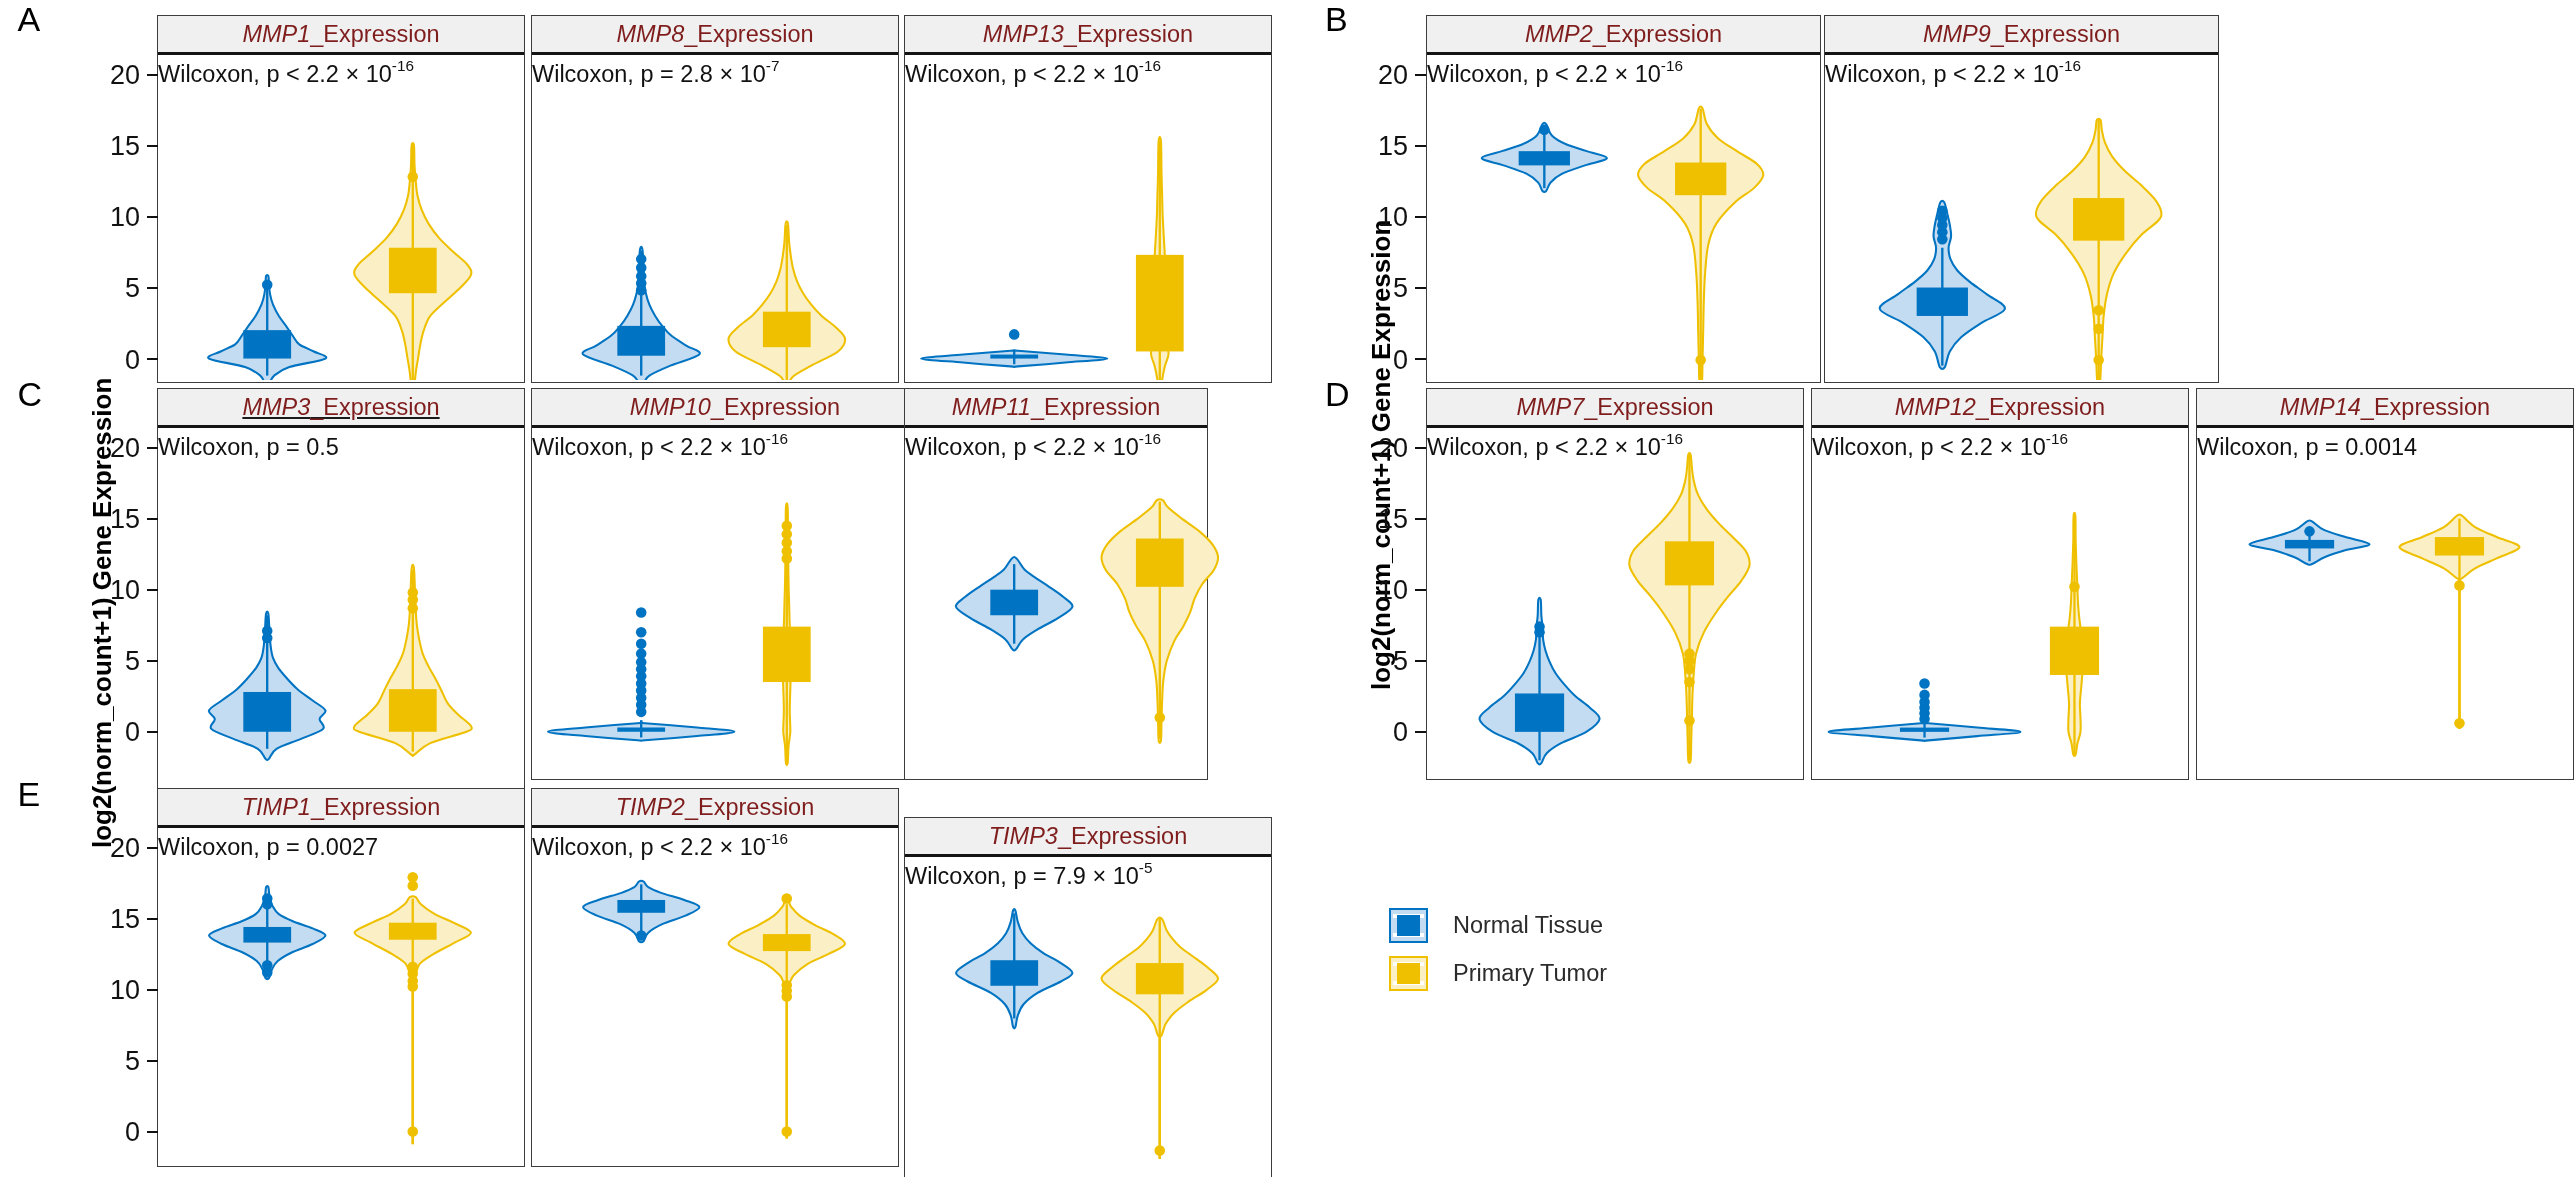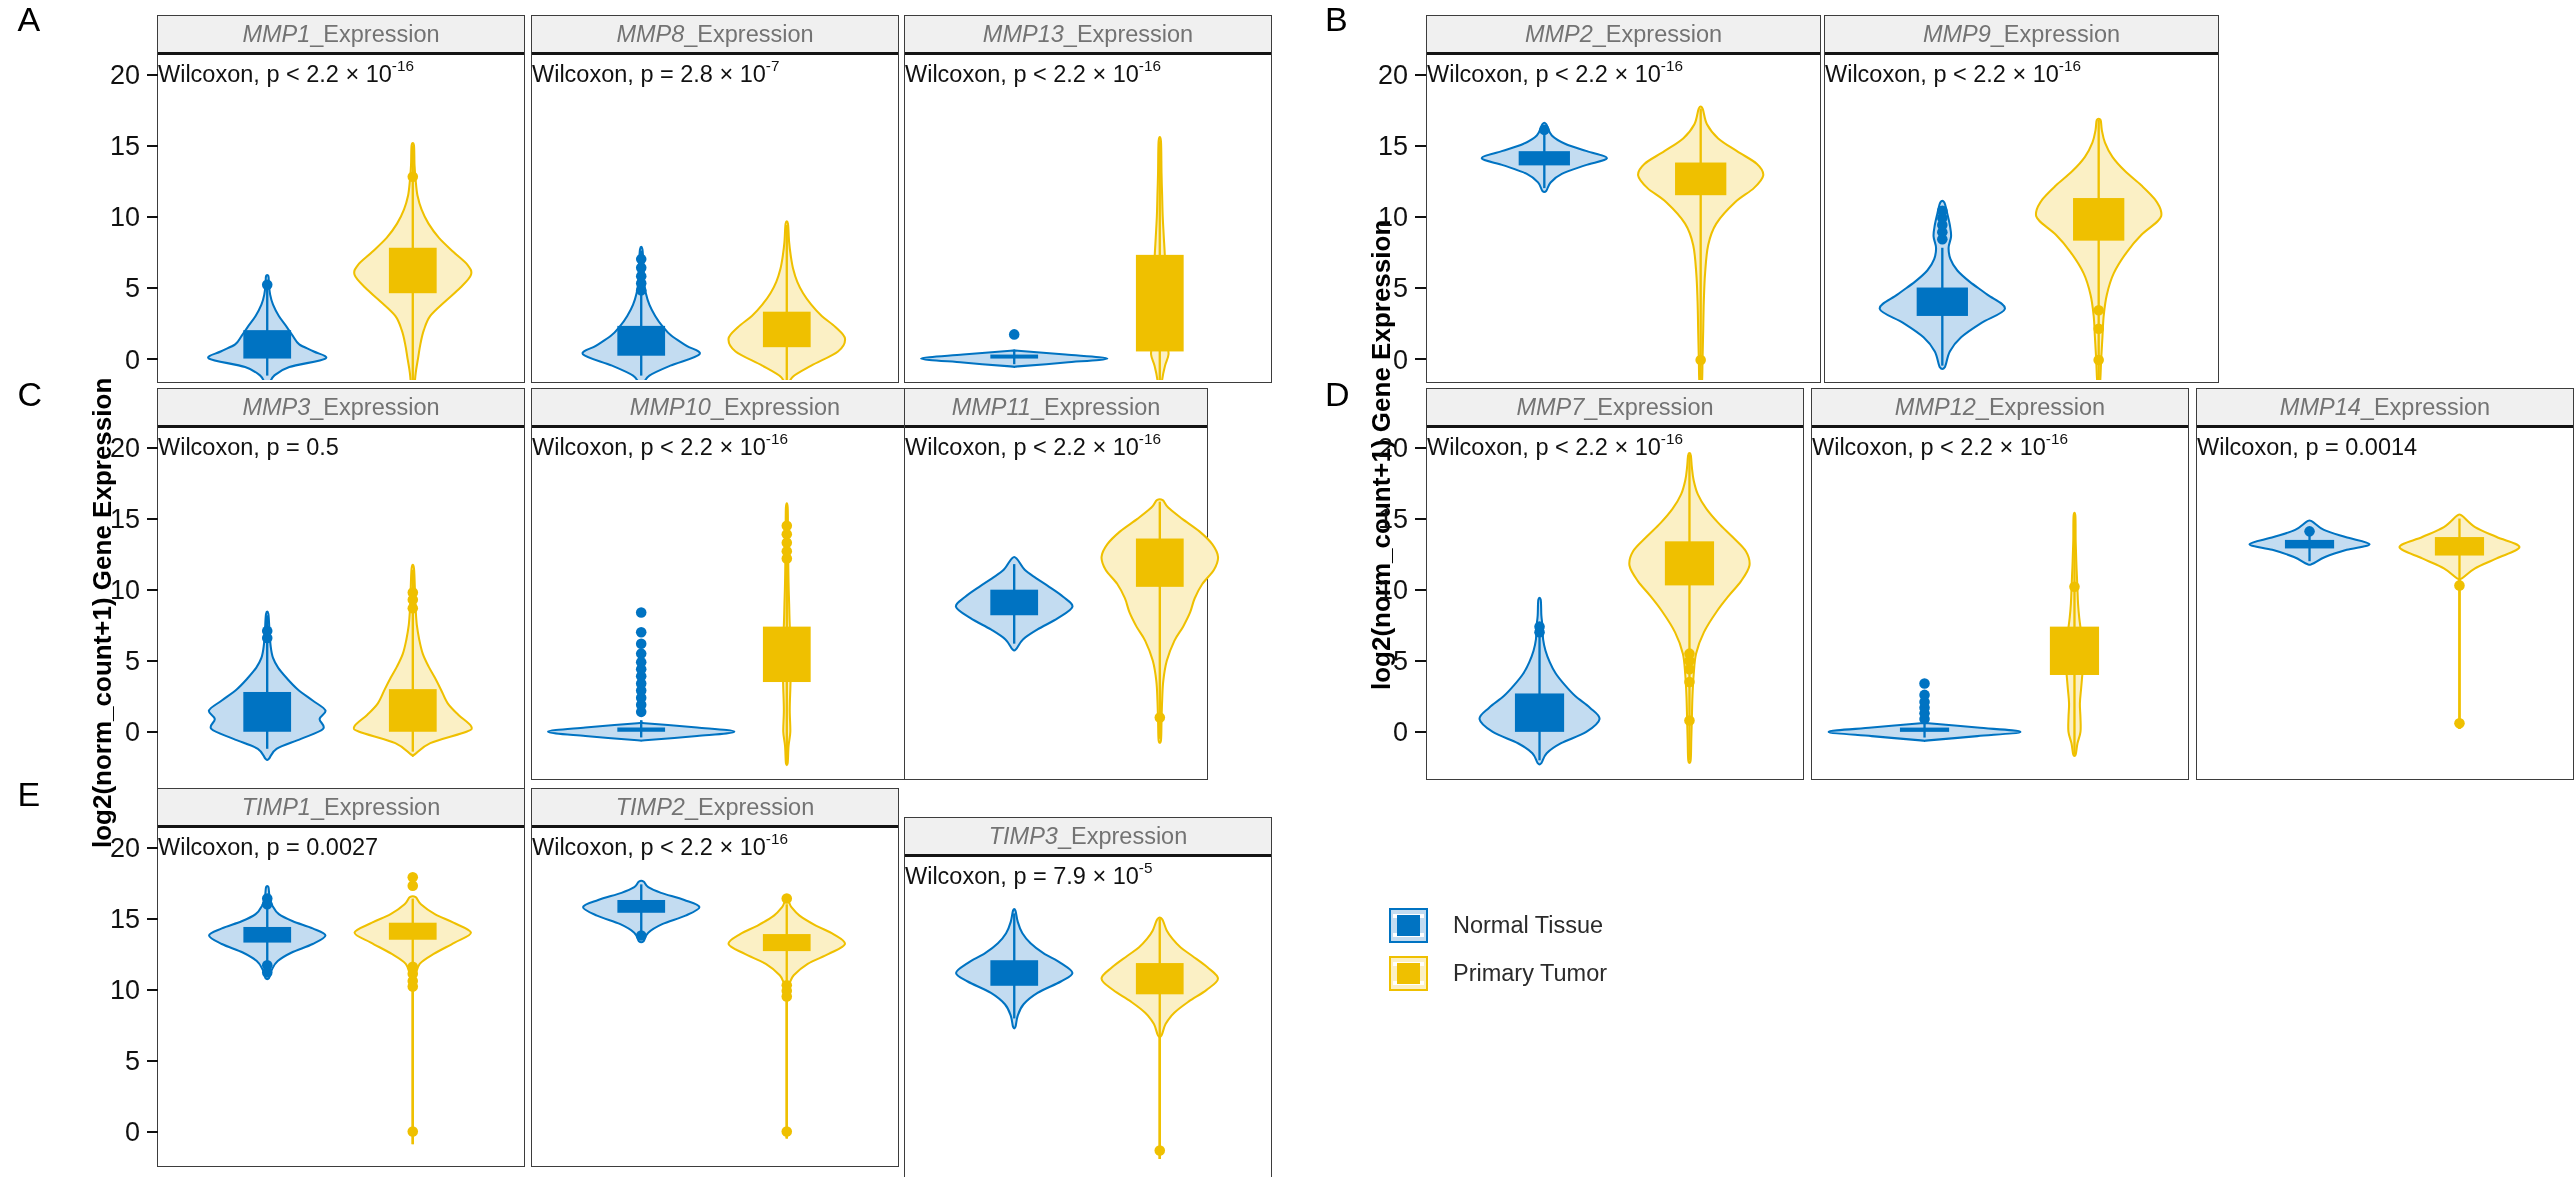--- a/index.html
+++ b/index.html
@@ -5,21 +5,21 @@
   html,body{margin:0;padding:0;background:#ffffff;}
   body{width:2576px;height:1177px;overflow:hidden;position:relative;
        font-family:"Liberation Sans","DejaVu Sans",sans-serif;color:#1a1a1a;}
   #fig{position:absolute;inset:0;background:#fff;}
   .block-letter{position:absolute;font-size:34px;font-weight:400;color:#000;}
   .vlabel{position:absolute;font-size:26px;font-weight:700;white-space:nowrap;
           transform:rotate(-90deg);transform-origin:left top;color:#000;}
   .panel{position:absolute;border:1.8px solid #3d3d3d;background:#fff;box-sizing:border-box;}
   .panel-header{height:36px;background:#f0f0f0;border-bottom:3.5px solid #141414;
                 display:flex;align-items:center;justify-content:center;
-                font-size:23.5px;color:#737373;}
+                font-size:23.5px;color:#7f1d1d;}
   .panel-header .gene{font-style:italic;}
   .p-label{position:absolute;left:0;right:0;top:43px;text-align:left;
            font-size:23.5px;color:#111;z-index:3;}
   .p-label sup{font-size:15.3px;position:relative;top:-2.3px;}
   .plot{position:absolute;left:0;right:0;bottom:0;top:40px;}
   .tick-label{position:absolute;width:54px;text-align:right;font-size:27px;
               line-height:28px;color:#111;}
   .tick-mark{position:absolute;width:10.6px;height:2.3px;background:#111;}
   .legend{position:absolute;left:1389px;top:908px;}
   .legend-item{display:flex;align-items:center;margin-bottom:13px;}
@@ -160,21 +160,21 @@
           <circle cx="199.79999999999998" cy="263.78" r="9" fill="#0073C2"></circle>
           <line x1="466.2" y1="559.02" x2="466.2" y2="108.89999999999999" stroke="#EFC000" stroke-width="4"></line>
           <path d="M468.3,559.0C469.4,551.8 469.8,528.8 470.5,515.5C471.2,502.2 471.9,491.3 472.6,479.2C473.3,467.1 473.5,455.0 474.7,442.9C476.0,430.8 477.2,418.7 480.1,406.6C482.9,394.5 486.1,382.4 491.8,370.3C497.5,358.2 506.3,344.8 514.2,334.0C522.0,323.1 529.8,313.8 538.7,304.9C547.5,296.0 561.7,287.2 567.4,280.7C573.1,274.3 573.6,272.3 572.8,266.2C571.9,260.1 567.8,252.1 562.1,244.4C556.4,236.8 547.2,228.3 538.7,220.2C530.1,212.2 519.1,204.1 511.0,196.0C502.8,188.0 495.3,179.9 489.6,171.8C484.0,163.8 479.9,155.3 476.9,147.6C473.8,140.0 472.8,132.3 471.5,125.8C470.3,119.4 470.8,111.7 469.4,108.9C468.0,106.1 464.4,106.1 463.0,108.9C461.6,111.7 462.1,119.4 460.9,125.8C459.6,132.3 458.6,140.0 455.5,147.6C452.5,155.3 448.4,163.8 442.8,171.8C437.1,179.9 429.6,188.0 421.4,196.0C413.3,204.1 402.3,212.2 393.7,220.2C385.2,228.3 376.0,236.8 370.3,244.4C364.6,252.1 360.5,260.1 359.6,266.2C358.8,272.3 359.3,274.3 365.0,280.7C370.7,287.2 384.9,296.0 393.7,304.9C402.6,313.8 410.4,323.1 418.2,334.0C426.1,344.8 434.9,358.2 440.6,370.3C446.3,382.4 449.5,394.5 452.3,406.6C455.2,418.7 456.4,430.8 457.7,442.9C458.9,455.0 459.1,467.1 459.8,479.2C460.5,491.3 461.2,502.2 461.9,515.5C462.6,528.8 463.0,551.8 464.1,559.0C465.1,566.3 467.3,566.3 468.3,559.0Z" fill="#FBF0C5" stroke="#EFC000" stroke-width="3.5" stroke-linejoin="round"></path>
           <line x1="466.2" y1="559.02" x2="466.2" y2="108.89999999999999" stroke="#EFC000" stroke-width="4"></line>
           <rect x="422.5104" y="242" width="87.3792" height="72.59999999999997" fill="#EFC000"></rect>
           <circle cx="466.2" cy="517.88" r="9" fill="#EFC000"></circle>
           <circle cx="466.2" cy="464.64" r="9" fill="#EFC000"></circle>
           <circle cx="466.2" cy="433.18000000000006" r="9" fill="#EFC000"></circle>
         </svg>
       </div>
-      <div class="panel" style="left: 157px; top: 388px; width: 368px; height: 480px;">
+      <div class="panel" style="left: 157px; top: 388px; width: 368px; height: 480px; text-decoration: underline;">
         <div class="panel-header">
           <span class="gene">MMP3</span>
           <span>_Expression</span>
         </div>
         <div class="p-label"><span>Wilcoxon, p = 0.5</span><sup></sup></div>
         <svg width="364" height="349" viewBox="0 0 620 594" class="plot">
           <line x1="186" y1="544.5" x2="186" y2="317.02000000000004" stroke="#0073C2" stroke-width="4"></line>
           <path d="M189.0,561.4C192.1,558.6 192.8,550.1 201.9,544.5C211.0,538.9 230.3,533.2 243.5,527.6C256.8,521.9 275.9,516.3 281.2,510.6C286.5,505.0 274.6,498.9 275.3,493.7C275.9,488.4 287.2,484.4 285.2,479.2C283.2,473.9 271.3,468.3 263.4,462.2C255.4,456.2 245.0,449.3 237.6,442.9C230.1,436.4 224.2,429.6 218.7,423.5C213.3,417.4 208.7,412.2 204.8,406.6C201.0,400.9 198.1,395.7 195.9,389.6C193.8,383.6 192.9,377.5 192.0,370.3C191.0,363.0 190.6,355.3 190.0,346.1C189.3,336.8 189.0,319.8 188.0,314.6C187.0,309.4 185.0,309.4 184.0,314.6C183.0,319.8 182.7,336.8 182.0,346.1C181.4,355.3 181.0,363.0 180.0,370.3C179.1,377.5 178.2,383.6 176.1,389.6C173.9,395.7 171.0,400.9 167.2,406.6C163.3,412.2 158.7,417.4 153.3,423.5C147.8,429.6 141.9,436.4 134.4,442.9C127.0,449.3 116.6,456.2 108.6,462.2C100.7,468.3 88.8,473.9 86.8,479.2C84.8,484.4 96.1,488.4 96.7,493.7C97.4,498.9 85.5,505.0 90.8,510.6C96.1,516.3 115.2,521.9 128.5,527.6C141.7,533.2 161.0,538.9 170.1,544.5C179.2,550.1 179.9,558.6 183.0,561.4C186.2,564.3 185.8,564.3 189.0,561.4Z" fill="#C3DCF1" stroke="#0073C2" stroke-width="3.5" stroke-linejoin="round"></path>
           <line x1="186" y1="544.5" x2="186" y2="317.02000000000004" stroke="#0073C2" stroke-width="4"></line>
           <rect x="145.328" y="447.7" width="81.344" height="67.76000000000005" fill="#0073C2"></rect>

